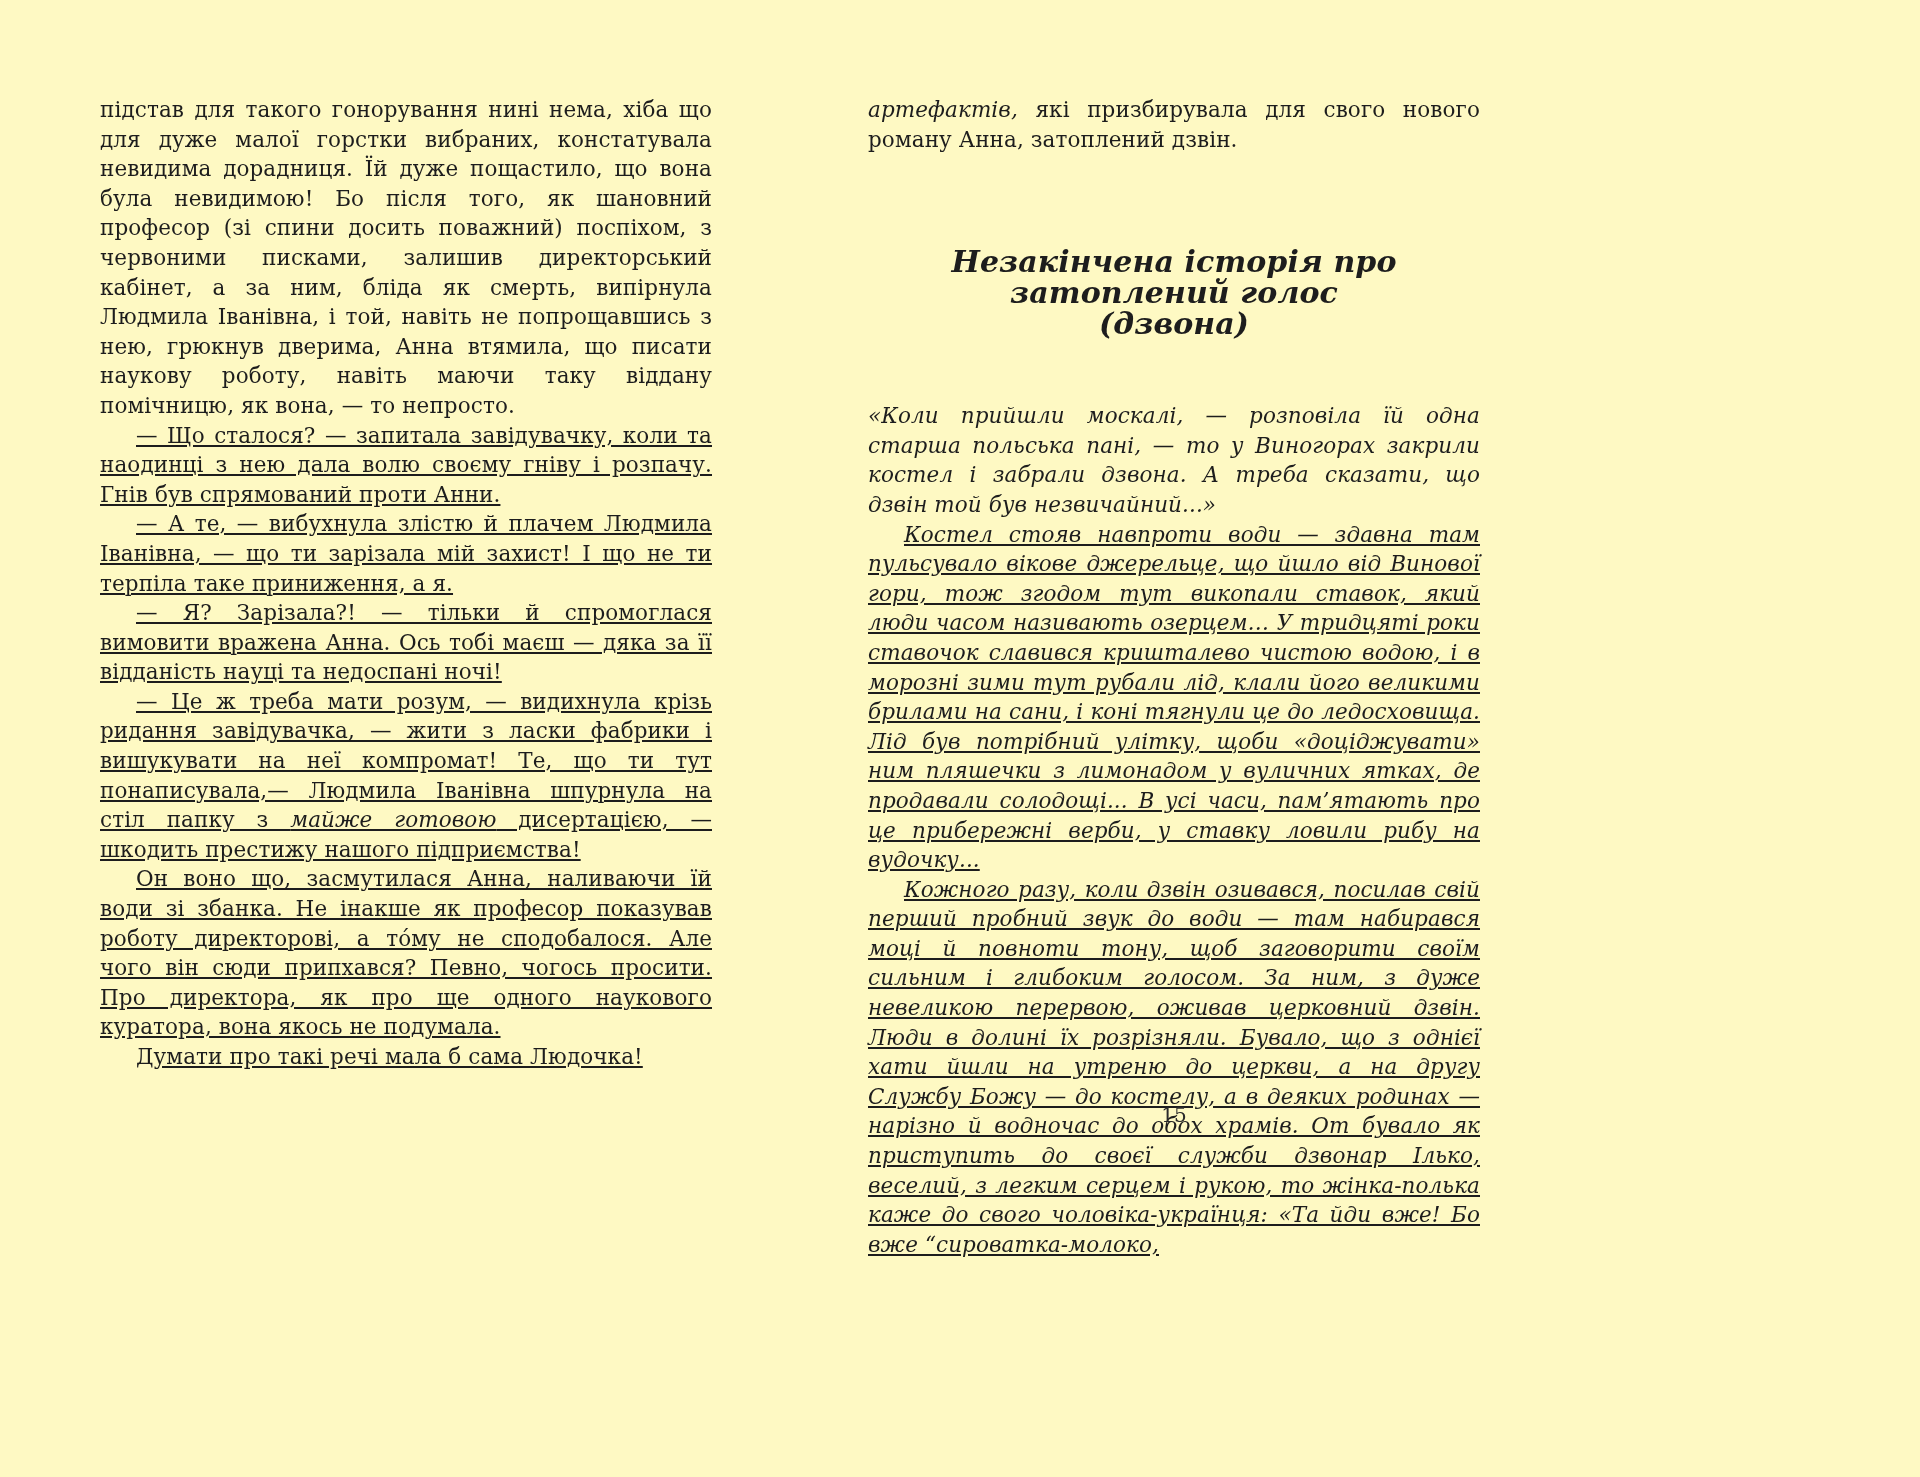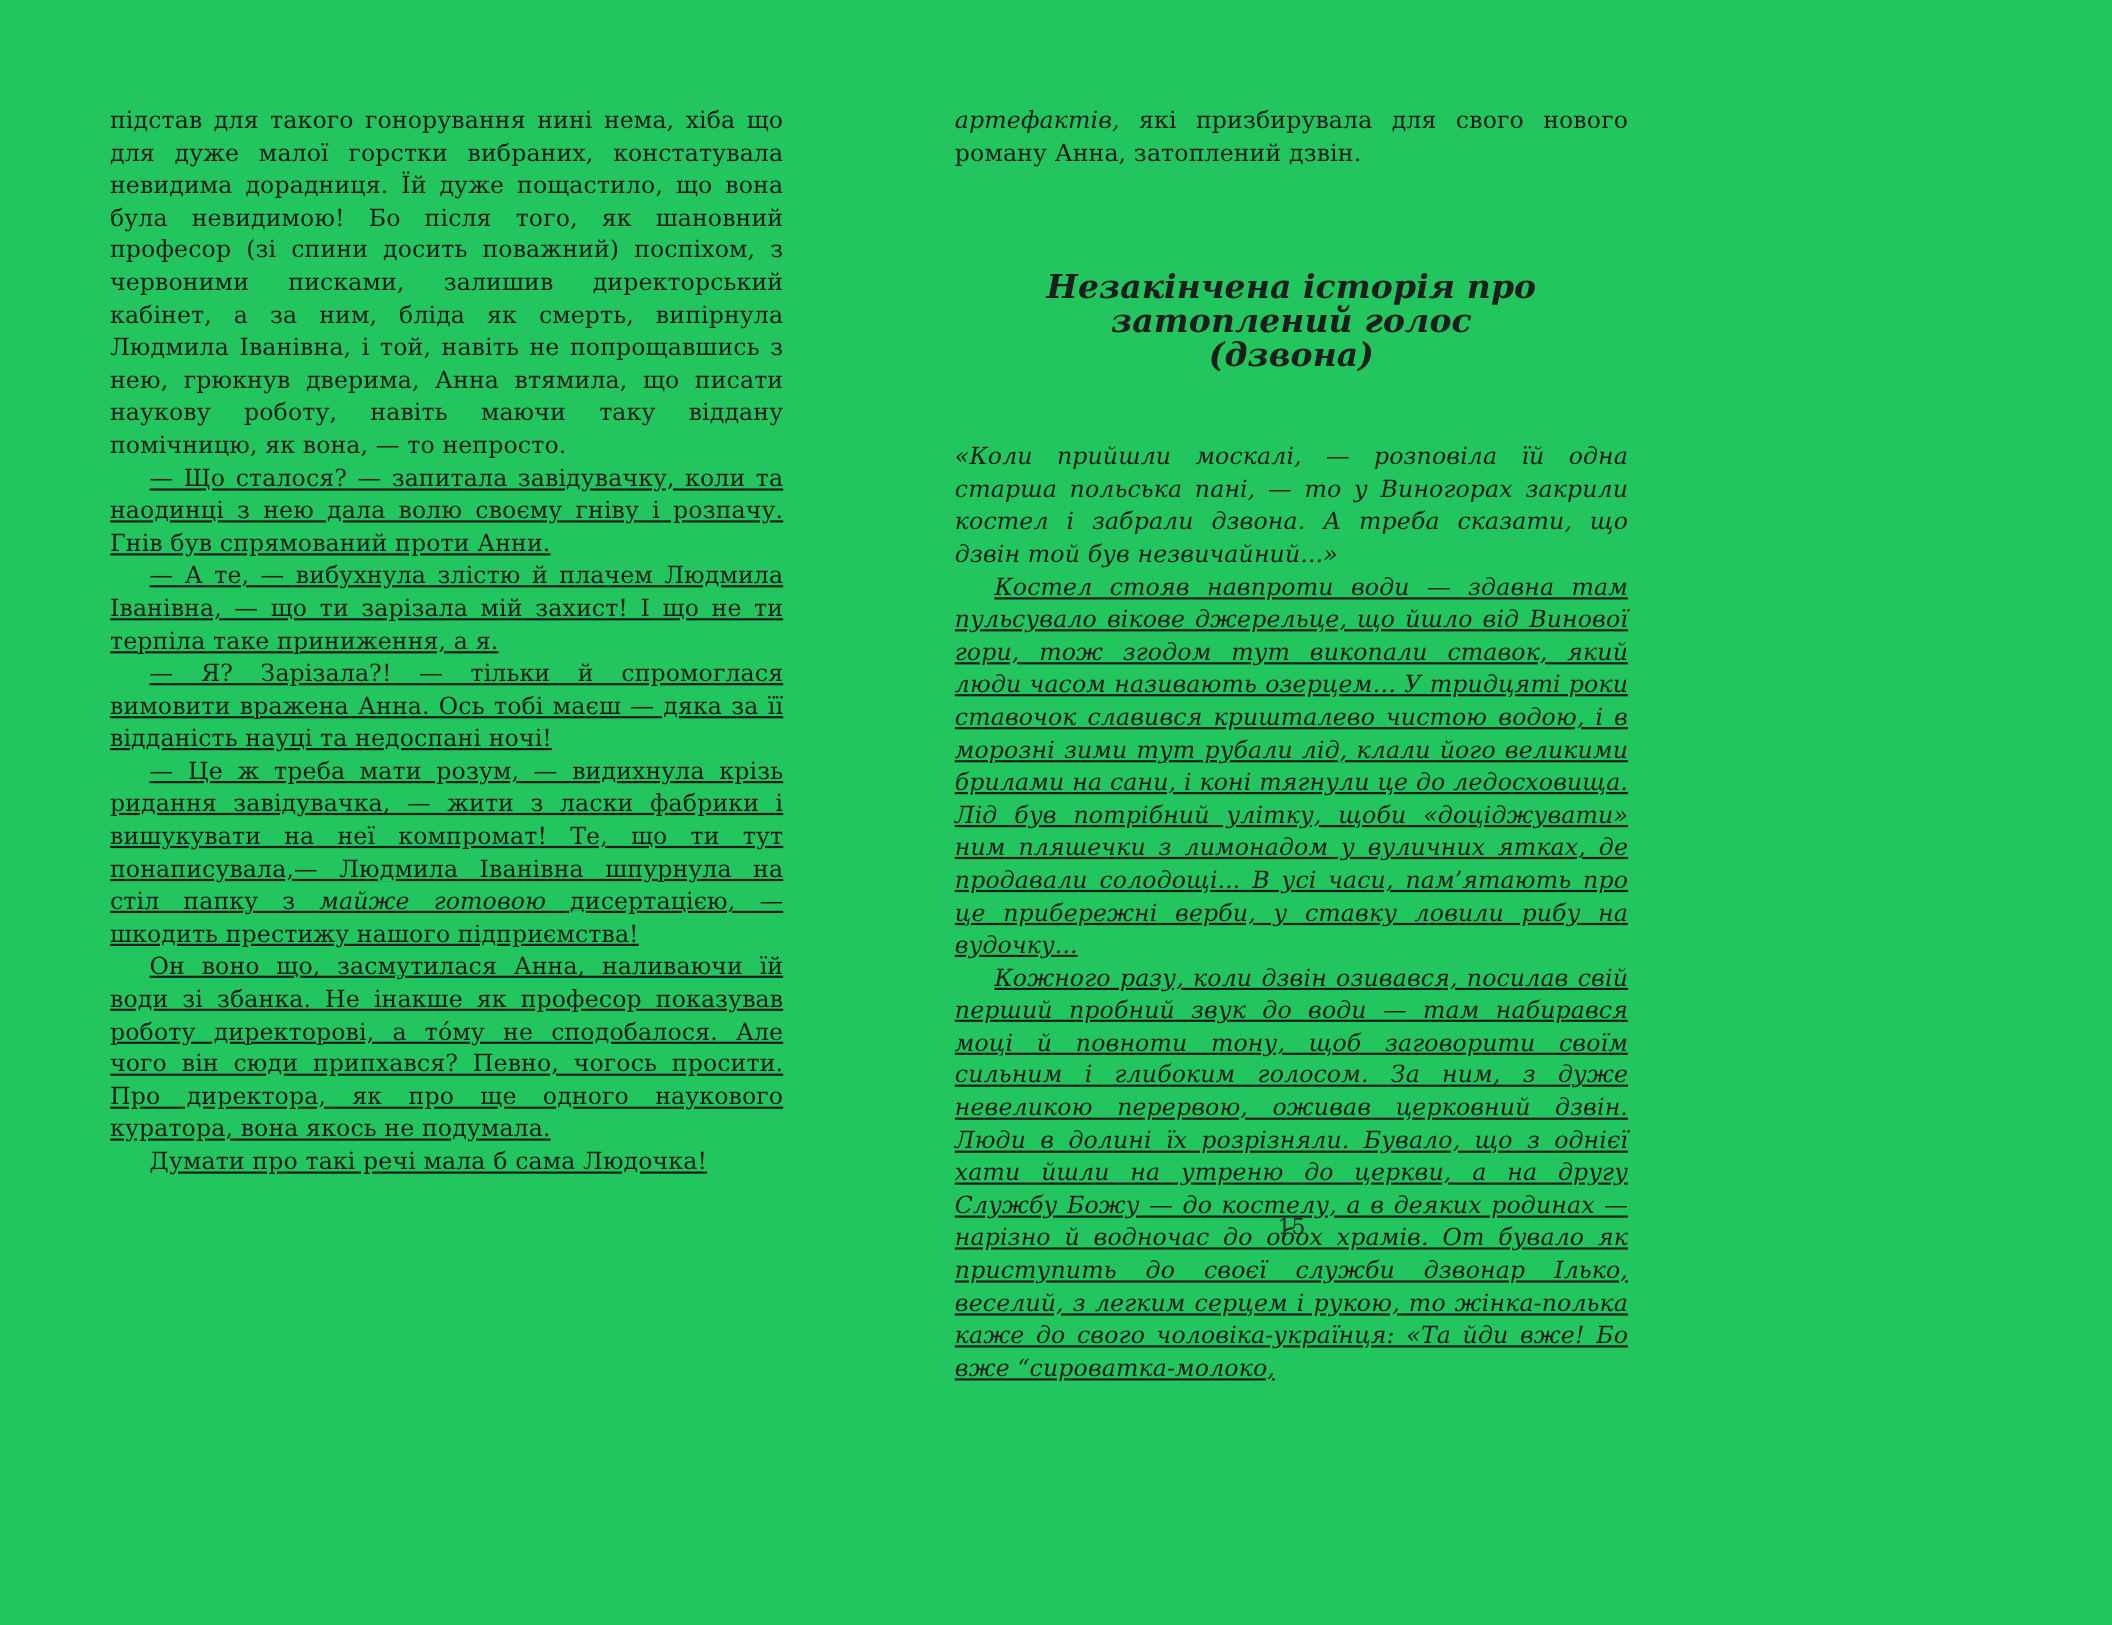--- a/index.html
+++ b/index.html
@@ -11,21 +11,21 @@
     width: 1920px;
     height: 1477px;
     position: relative;
     font-family: "DejaVu Serif", "Liberation Serif", serif;
     color: #1d1d1d;
     overflow: hidden;
   }
   .spread {
     position: absolute;
     inset: 0;
-    background: #22c55e;
+    background: #fef9c3;
   }
   .page {
     position: absolute;
     top: 0;
     height: 1477px;
     width: 960px;
   }
   .page.left  { left: 0; }
   .page.right { left: 960px; }
 

